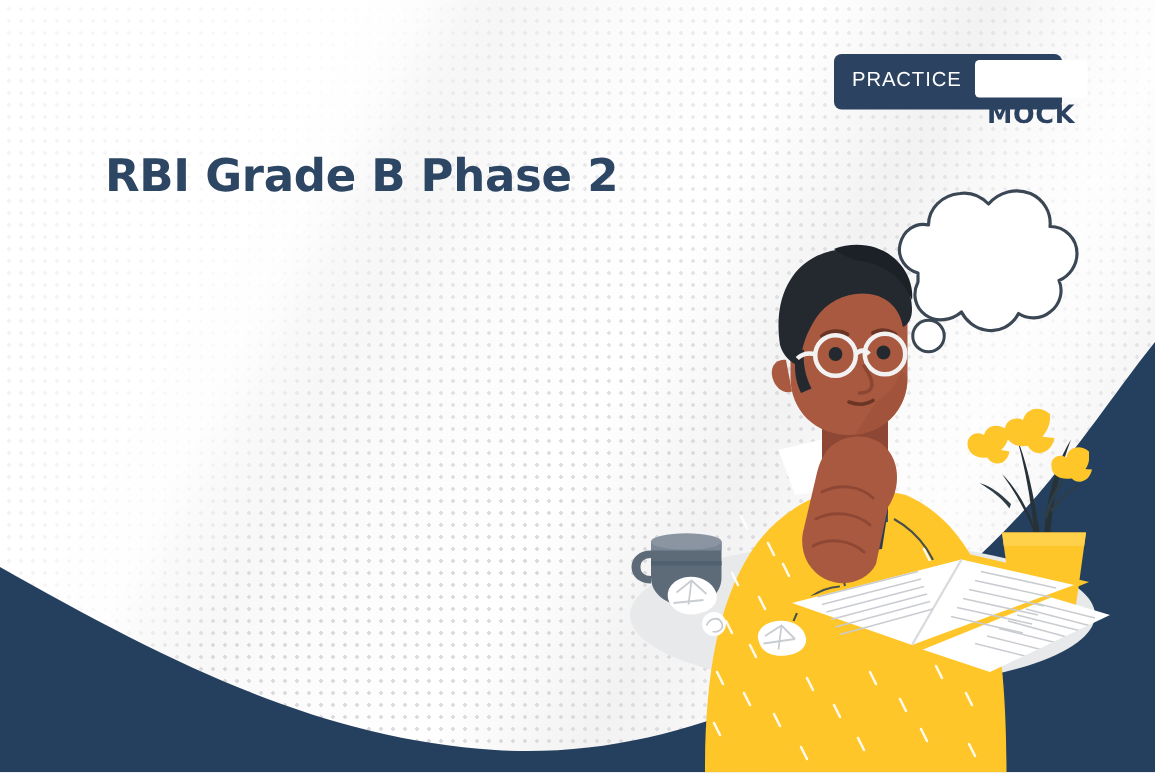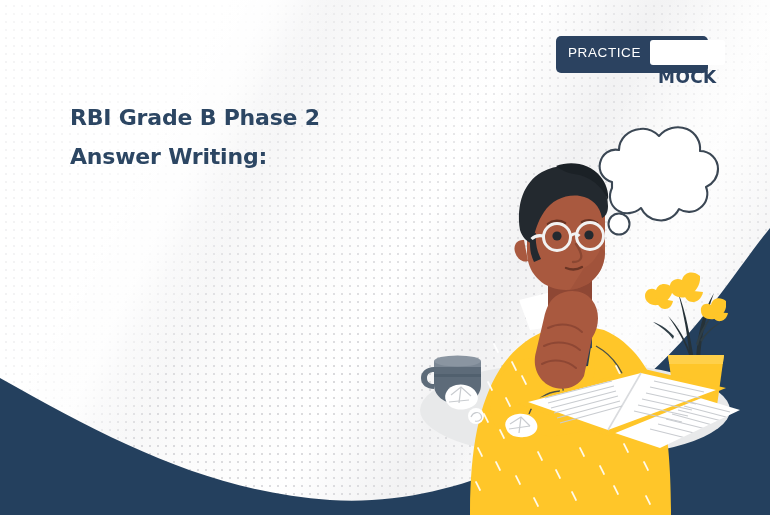--- a/index.html
+++ b/index.html
@@ -91,21 +91,21 @@
     transform:translate(-74%,-50%);
     width:13px;height:13px;
     pointer-events:none;
   }
 
   
   #headline{
     position:absolute; left:70px; top:98px;
     width:420px;
     color:#2c4663;
-    font-size:22px;
+    font-size:30px;
     font-weight:bold;
     line-height:39px;
     letter-spacing:-.2px;
     font-family:"DejaVu Sans", sans-serif;
   }
   #headline .ln{ display:block; white-space:nowrap; }
 
   .illus{ position:absolute; inset:0; }
 </style>
 </head>
@@ -400,16 +400,15 @@
     <span class="lg-right">
       <span class="lg-mock">MOCK</span>
       <svg class="lg-check" viewBox="0 0 14 14" xmlns="http://www.w3.org/2000/svg">
         <path d="M2,7.4 L5.3,10.6 L12,3.4" fill="none" stroke="#ffffff" stroke-width="2.4" stroke-linecap="round" stroke-linejoin="round"></path>
       </svg>
     </span>
   </div>
 
   <h1 id="headline">
     <span class="ln">RBI Grade B Phase 2</span>
-    <span class="ln">Answer Writing:</span>
   </h1>
 
 </div>
 
 </body></html>

